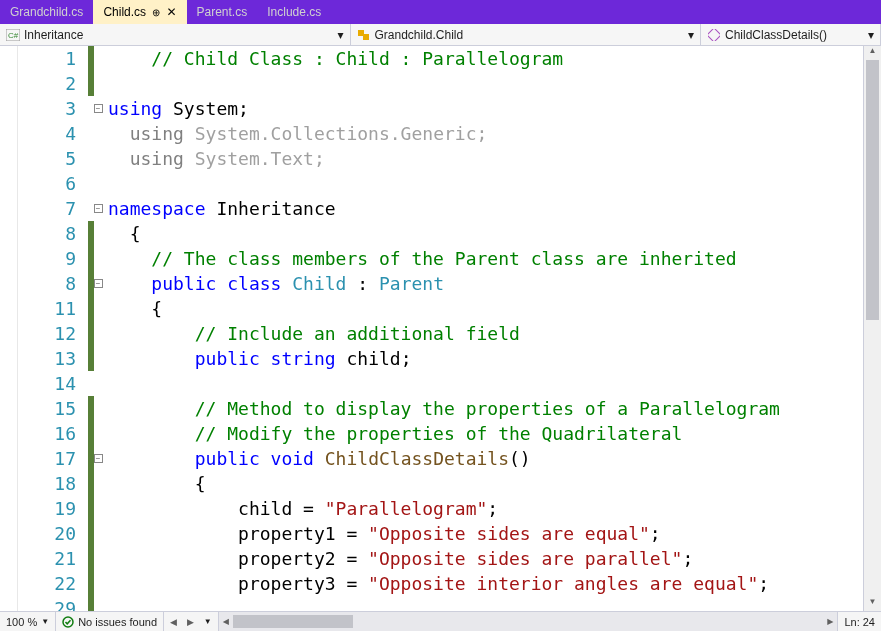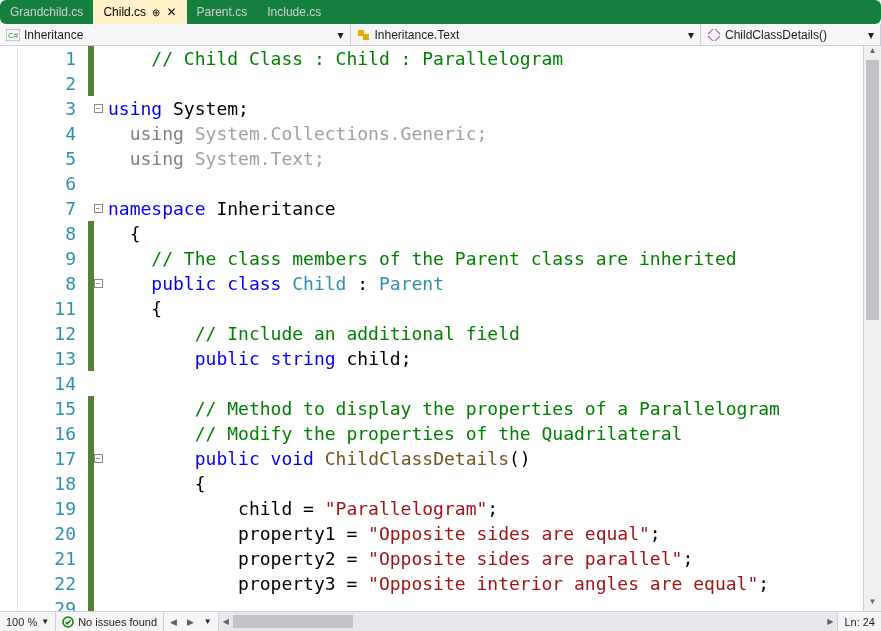--- a/index.html
+++ b/index.html
@@ -1,19 +1,19 @@
 <!DOCTYPE html>
 <html><head>
 <meta charset="utf-8">
 <style>
 * { margin: 0; padding: 0; box-sizing: border-box; }
 body { font-family: "Segoe UI", Tahoma, sans-serif; font-size: 12px; background: #fff; width: 881px; height: 631px; overflow: hidden; display: flex; flex-direction: column; }
 
 
-.tab-bar { background: #15803d; display: flex; height: 24px; border-radius: 6px; }
+.tab-bar { background: #6d28d9; display: flex; height: 24px; }
 .tab { padding: 3px 10px 3px 10px; color: #d0d0d0; font-size: 12px; display: flex; align-items: center; gap: 6px; cursor: pointer; }
 .tab.active { background: #fff1c7; color: #000; }
 .tab .dirty { font-size: 10px; }
 .tab .close { font-size: 12px; line-height: 1; }
 
 
 .nav-bar { display: flex; border-bottom: 1px solid #cccedb; height: 22px; background: #f6f6f6; }
 .nav-item { display: flex; align-items: center; padding: 0 6px; border-right: 1px solid #cccedb; gap: 4px; font-size: 12px; color: #1e1e1e; flex: 1; cursor: pointer; }
 .nav-item:last-child { flex: 0 0 auto; min-width: 180px; }
 .nav-icon { width: 14px; height: 14px; display: inline-flex; align-items: center; justify-content: center; }
@@ -86,21 +86,21 @@
     <span>Inheritance</span>
     <span class="nav-dd">▾</span>
   </div>
   <div class="nav-item">
     <span class="nav-icon">
       <svg width="14" height="12" viewBox="0 0 14 12">
           <rect x="1" y="1" width="6" height="6" fill="#e8ab00"></rect>
           <rect x="6" y="5" width="6" height="6" fill="#e8ab00"></rect>
         </svg>
     </span>
-    <span>Inheritance.Text</span>
+    <span>Grandchild.Child</span>
     <span class="nav-dd">▾</span>
   </div>
   <div class="nav-item">
     <span class="nav-icon">
       <svg width="12" height="12" viewBox="0 0 12 12">
           <rect x="1" y="1" width="10" height="10" fill="none" stroke="#a84fc0" transform="rotate(45 6 6)"></rect>
         </svg>
     </span>
     <span>ChildClassDetails()</span>
     <span class="nav-dd">▾</span>

